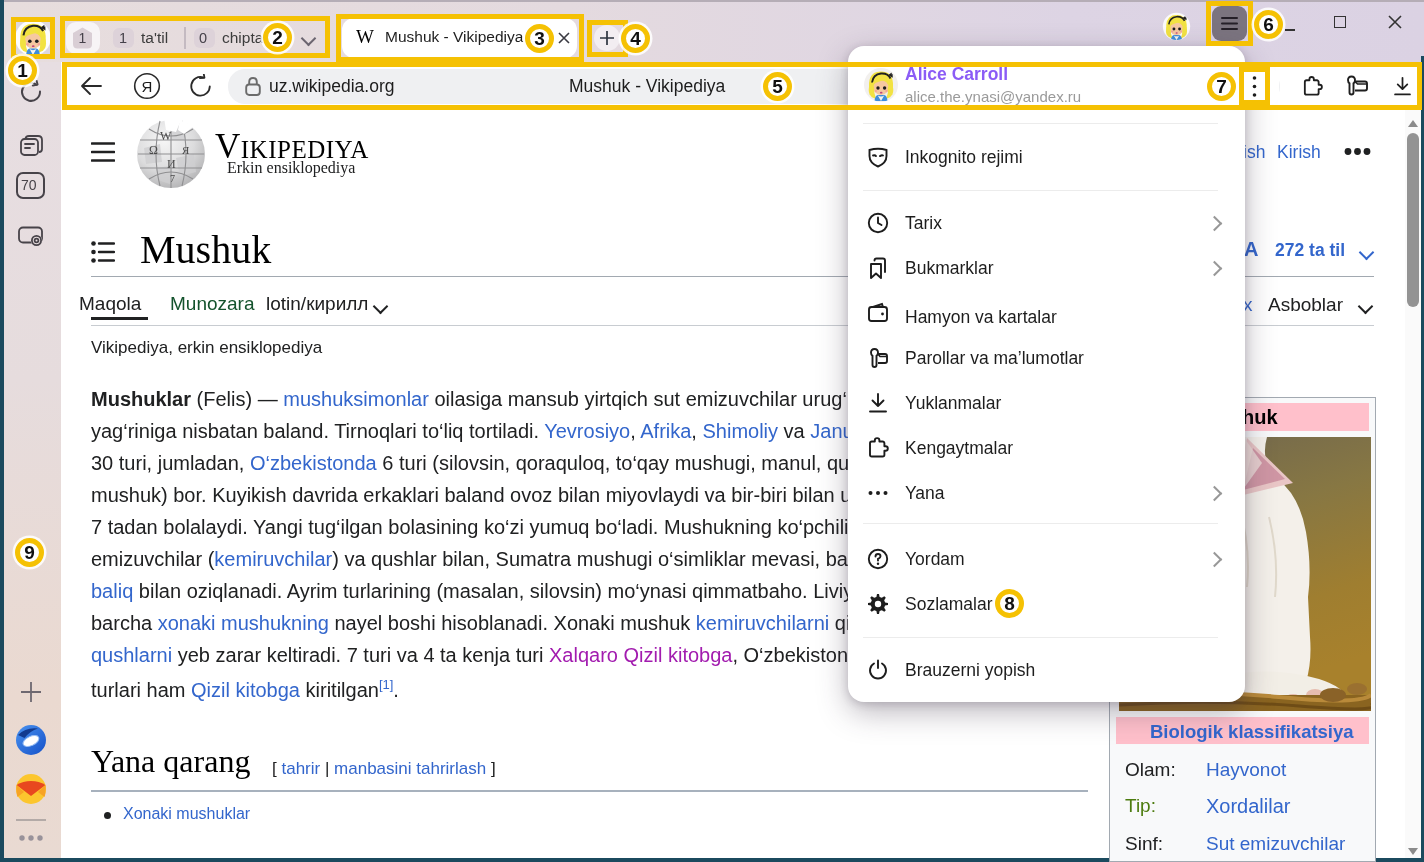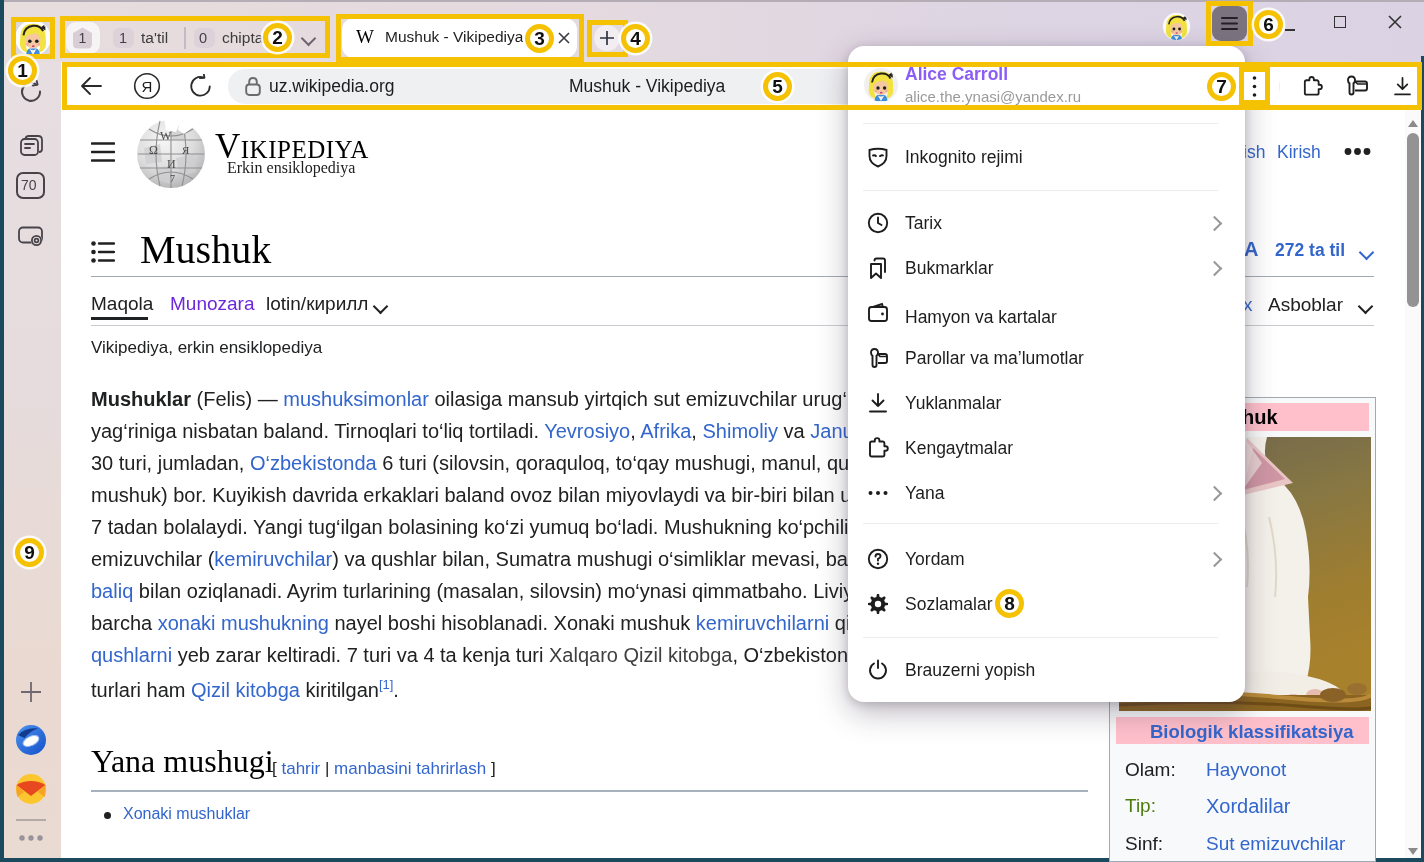--- a/index.html
+++ b/index.html
@@ -1,21 +1,21 @@
 <!DOCTYPE html>
 <html><head>
 <meta charset="utf-8">
 <style>
   html,body{margin:0;padding:0;}
   #stage{position:relative;width:1424px;height:862px;overflow:hidden;background:#fff;
          font-family:"Liberation Sans",sans-serif;}
   .abs{position:absolute;}
   .nowrap{white-space:nowrap;}
   .wl{color:#3366cc;text-decoration:none;}
-  .wred{color:#404040;}
+  .wred{color:#a21caf;}
   .ybox{position:absolute;border:5px solid #f5c103;box-sizing:border-box;}
   .ycirc{position:absolute;width:29px;height:29px;border-radius:50%;background:#fff;
          border:5px solid #f5c103;box-sizing:border-box;box-shadow:0 0 0 2.5px rgba(255,255,255,.85);
          color:#111;font-weight:bold;font-size:19px;line-height:19px;text-align:center;z-index:60;}
   .mitem{position:absolute;left:905px;font-size:17.5px;color:#1d1d1d;white-space:nowrap;}
   .msep{position:absolute;left:863px;width:355px;height:1px;background:#ececec;}
   .chev{position:absolute;width:9px;height:9px;border-right:2px solid #989898;border-top:2px solid #989898;
         transform:rotate(45deg);}
   .bodyl{left:91px;font-size:20px;color:#202122;}
   sup{line-height:0;}
@@ -93,23 +93,23 @@
       </g>
       <g stroke="#202122" stroke-width="2.4" stroke-linecap="round">
         <line x1="8" y1="2.5" x2="23" y2="2.5"></line>
           <line x1="8" y1="11" x2="23" y2="11"></line>
           <line x1="8" y1="19.5" x2="23" y2="19.5"></line>
       </g>
     </svg>
     <div class="abs nowrap" style="left:140px;top:226px;font-family:'Liberation Serif',serif;font-size:40px;color:#000;">Mushuk</div>
     <div class="abs" style="left:91px;top:276px;width:1283px;height:1px;background:#a2a9b1;"></div>
 
-    <div class="abs nowrap" style="left:91px;top:293px;font-size:19px;color:#202122;">Maqola</div>
+    <div class="abs nowrap" style="left:79px;top:293px;font-size:19px;color:#202122;">Maqola</div>
     <div class="abs" style="left:91px;top:317px;width:57px;height:2.5px;background:#202122;"></div>
-    <div class="abs nowrap" style="left:170px;top:293px;font-size:19px;color:#6d28d9;">Munozara</div>
+    <div class="abs nowrap" style="left:170px;top:293px;font-size:19px;color:#14532d;">Munozara</div>
     <div class="abs nowrap" style="left:266px;top:293px;font-size:19px;color:#202122;">lotin/кирилл</div>
     <div class="chev" style="left:375px;top:301px;transform:rotate(135deg);border-color:#202122;"></div>
     <div class="abs" style="left:91px;top:325px;width:1283px;height:1px;background:#c8ccd1;"></div>
 
     <div class="abs nowrap" style="left:1243px;top:142px;font-size:17.5px;color:#3366cc;">ish</div>
     <div class="abs nowrap" style="left:1277px;top:142px;font-size:17.5px;color:#3366cc;">Kirish</div>
     <svg class="abs" style="left:1344px;top:147px;" width="27" height="9" viewBox="0 0 27 9" fill="#202122">
         <circle cx="4" cy="4.5" r="3.4"></circle>
         <circle cx="13.5" cy="4.5" r="3.4"></circle>
         <circle cx="23" cy="4.5" r="3.4"></circle>
@@ -127,21 +127,21 @@
     <div class="abs nowrap bodyl" style="top:420px;">yag‘riniga nisbatan baland. Tirnoqlari to‘liq tortiladi. <span class="wl">Yevrosiyo</span>, <span class="wl">Afrika</span>, <span class="wl">Shimoliy</span> va <span class="wl">Janubiy Amerikada</span></div>
     <div class="abs nowrap bodyl" style="top:452px;">30 turi, jumladan, <span class="wl">O‘zbekistonda</span> 6 turi (silovsin, qoraquloq, to‘qay mushugi, manul, qum mushugi, yovvoyi</div>
     <div class="abs nowrap bodyl" style="top:484px;">mushuk) bor. Kuyikish davrida erkaklari baland ovoz bilan miyovlaydi va bir-biri bilan urishadi. 2–4, ba’zan</div>
     <div class="abs nowrap bodyl" style="top:516px;">7 tadan bolalaydi. Yangi tug‘ilgan bolasining ko‘zi yumuq bo‘ladi. Mushukning ko‘pchiligi mayda sut</div>
     <div class="abs nowrap bodyl" style="top:548px;">emizuvchilar (<span class="wl">kemiruvchilar</span>) va qushlar bilan, Sumatra mushugi o‘simliklar mevasi, baliqchi mushuk</div>
     <div class="abs nowrap bodyl" style="top:580px;"><span class="wl">baliq</span> bilan oziqlanadi. Ayrim turlarining (masalan, silovsin) mo‘ynasi qimmatbaho. Liviya mushugi</div>
     <div class="abs nowrap bodyl" style="top:612px;">barcha <span class="wl">xonaki mushukning</span> nayel boshi hisoblanadi. Xonaki mushuk <span class="wl">kemiruvchilarni</span> qirib foyda,</div>
     <div class="abs nowrap bodyl" style="top:644px;"><span class="wl">qushlarni</span> yeb zarar keltiradi. 7 turi va 4 ta kenja turi <span class="wred">Xalqaro Qizil kitobga</span>, O‘zbekistonda uchraydigan</div>
     <div class="abs nowrap bodyl" style="top:679px;">turlari ham <span class="wl">Qizil kitobga</span> kiritilgan<sup style="font-size:13px;"><span class="wl">[1]</span></sup>.</div>
 
-    <div class="abs nowrap" style="left:91px;top:743px;font-family:'Liberation Serif',serif;font-size:32px;color:#000;">Yana mushugi</div>
+    <div class="abs nowrap" style="left:91px;top:743px;font-family:'Liberation Serif',serif;font-size:32px;color:#000;">Yana qarang</div>
     <div class="abs nowrap" style="left:272px;top:759px;font-size:17px;color:#202122;">[ <span class="wl">tahrir</span> | <span class="wl">manbasini tahrirlash</span> ]</div>
     <div class="abs" style="left:91px;top:790px;width:997px;height:1.5px;background:#a7b1bd;"></div>
     <div class="abs" style="left:104px;top:812px;width:7px;height:7px;border-radius:50%;background:#202122;"></div>
     <div class="abs nowrap" style="left:123px;top:805px;font-size:16px;color:#3366cc;">Xonaki mushuklar</div>
   </div>
 
   <div id="infobox" class="abs" style="left:0;top:0;width:0;height:0;">
     <div class="abs" style="left:1109px;top:397px;width:267px;height:465px;background:#f8f9fa;border:1px solid #a2a9b1;box-sizing:border-box;"></div>
     <div class="abs" style="left:1116px;top:403px;width:253px;height:28px;background:#ffc0cb;"></div>
     <div class="abs nowrap" style="left:1202px;top:406px;font-size:20px;font-weight:bold;color:#000;">Mushuk</div>

